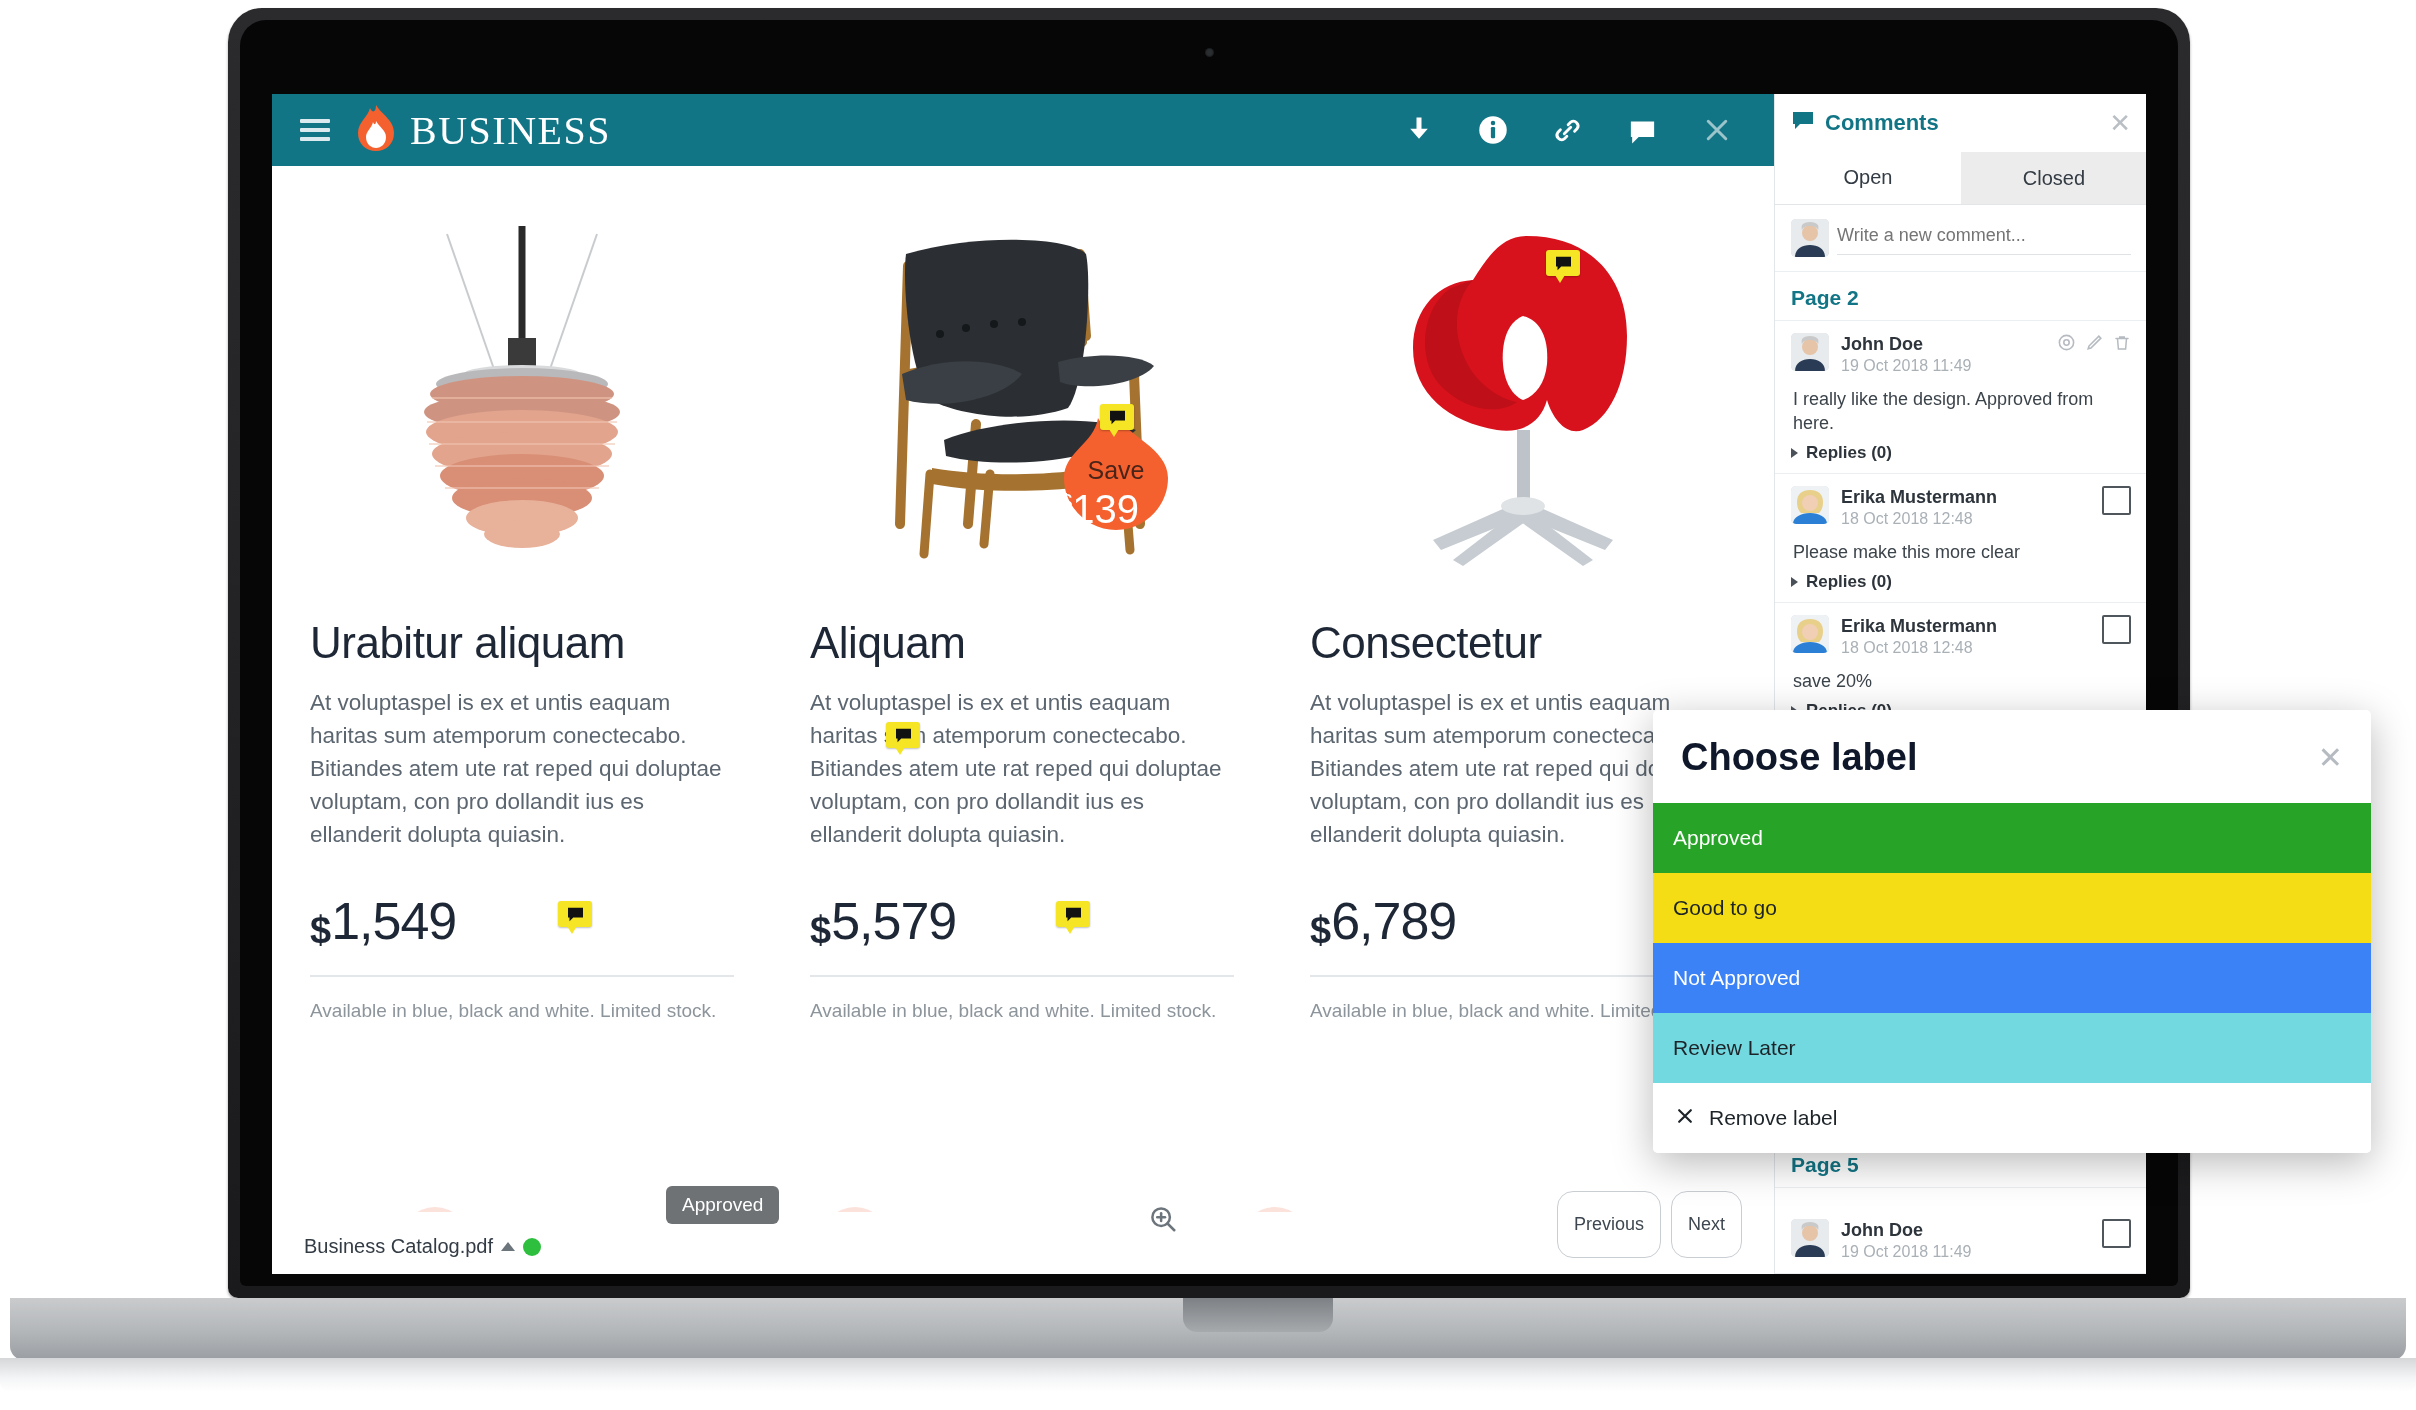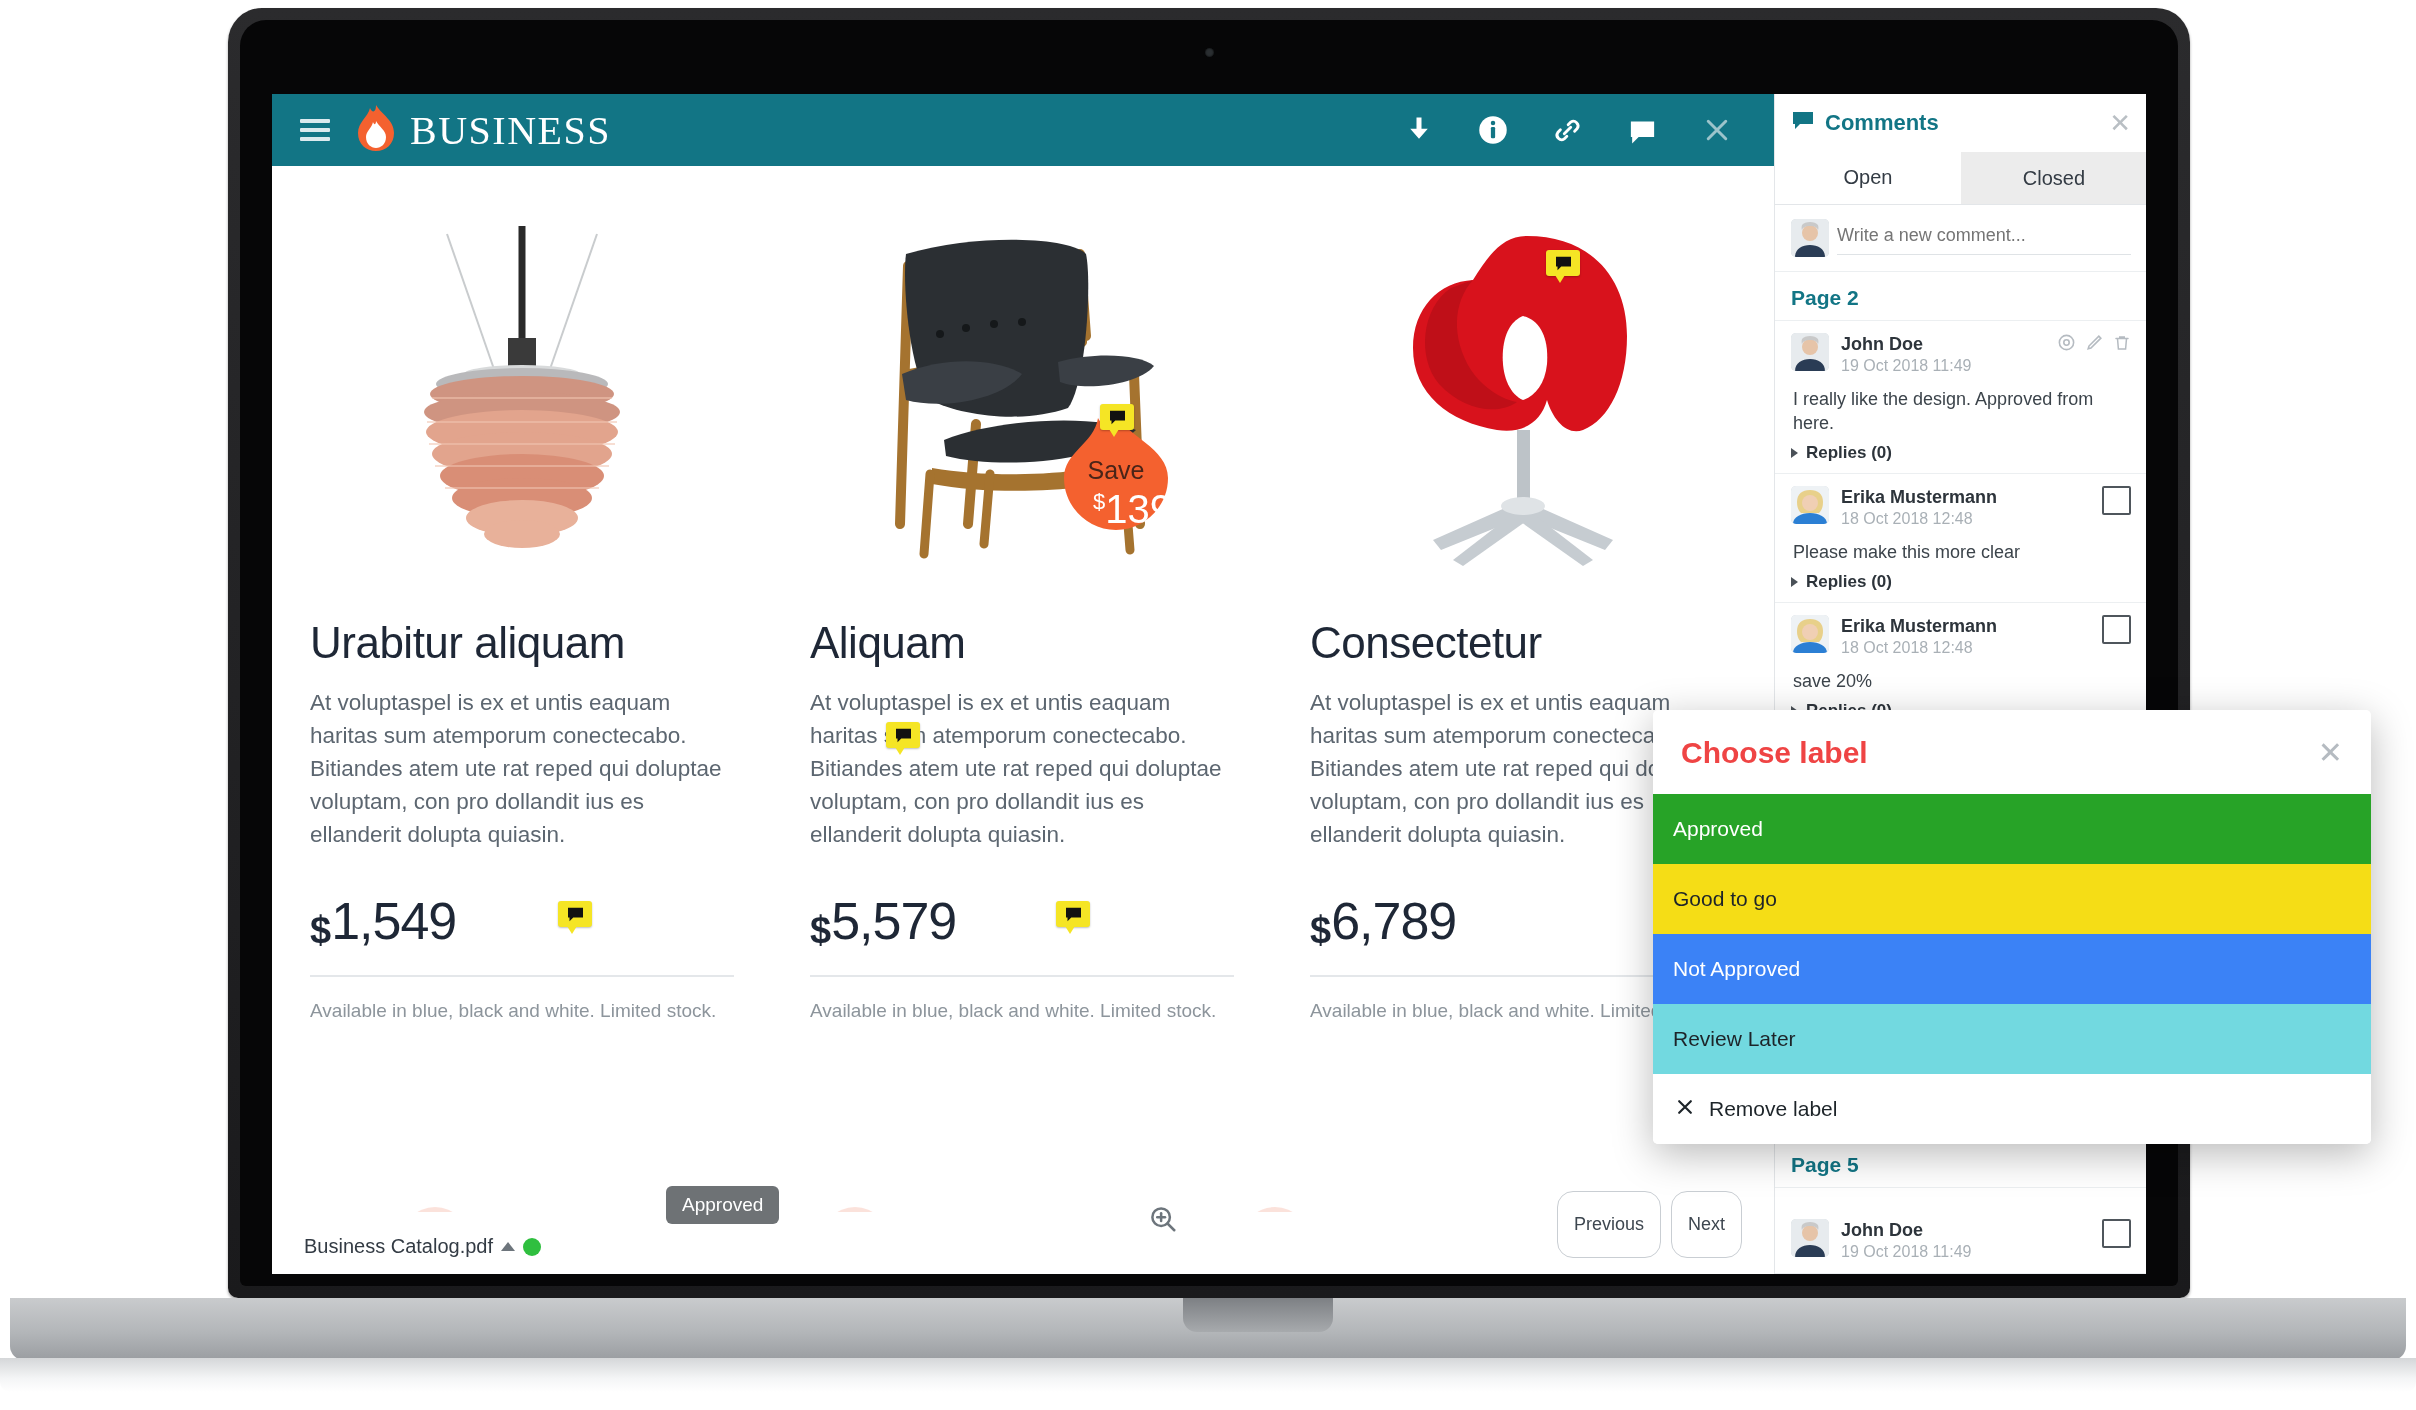--- a/index.html
+++ b/index.html
@@ -78,21 +78,21 @@
     display:flex;align-items:center;justify-content:center;position:absolute;cursor:pointer;
     box-shadow:0 1px 2px rgba(0,0,0,.25);
   }
   .pin:after{content:"";position:absolute;bottom:-7px;left:9px;border-left:5px solid transparent;
     border-right:5px solid transparent;border-top:8px solid #f5e525;}
 
   
   .save-badge{position:absolute;width:112px;height:120px;}
   .save-txt1{position:absolute;left:0;top:44px;width:112px;text-align:center;
     font-size:25px;color:#4a2418;font-weight:400;}
-  .save-txt2{position:absolute;left:0;top:68px;width:112px;text-align:right;color:#fff;
+  .save-txt2{position:absolute;left:0;top:68px;width:112px;text-align:left;color:#fff;
     font-size:40px;line-height:44px;}
   .save-txt2 sup{font-size:22px;vertical-align:super;}
 
   
   .doc-footer{position:absolute;left:0;bottom:0;width:1502px;height:62px;background:#fff;}
   .docname{position:absolute;left:32px;bottom:16px;font-size:20px;color:#333b44;display:flex;
     align-items:center;gap:8px;justify-content:center;}
   .caret-up{width:0;height:0;border-left:7px solid transparent;border-right:7px solid transparent;
     border-bottom:9px solid #6d757c;}
   .green-dot{width:18px;height:18px;border-radius:50%;background:#2fbf3f;}
@@ -138,21 +138,21 @@
   .tri{width:0;height:0;border-top:5px solid transparent;border-bottom:5px solid transparent;
     border-left:7px solid #4a5158;}
   .chk{width:25px;height:25px;border:2px solid #4f565c;border-radius:2px;cursor:pointer;flex:none;}
 
   
   .dialog{
     position:absolute;left:1653px;top:710px;width:718px;background:#fff;
     border-radius:5px;box-shadow:0 10px 40px rgba(0,0,0,.28);overflow:hidden;
   }
   .dlg-head{display:flex;align-items:center;padding:26px 28px 24px 28px;}
-  .dlg-title{color:#ef4444;font-size:30px;font-weight:700;}
+  .dlg-title{color:#0f172a;font-size:38px;font-weight:700;}
   .dlg-close{margin-left:auto;color:#b5bbc1;font-size:30px;cursor:pointer;line-height:1;}
   .dlg-opt{height:70px;display:flex;align-items:center;padding-left:20px;font-size:21px;
     cursor:pointer;}
   .dlg-remove{height:70px;display:flex;align-items:center;padding-left:22px;gap:14px;
     font-size:21px;color:#1d2429;cursor:pointer;background:#fff;}
 </style>
 </head>
 <body>
 
 <div class="stage">

